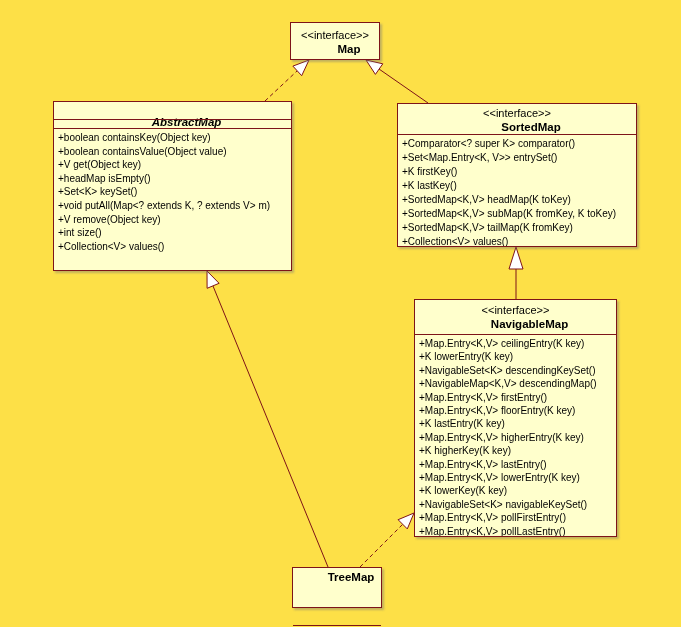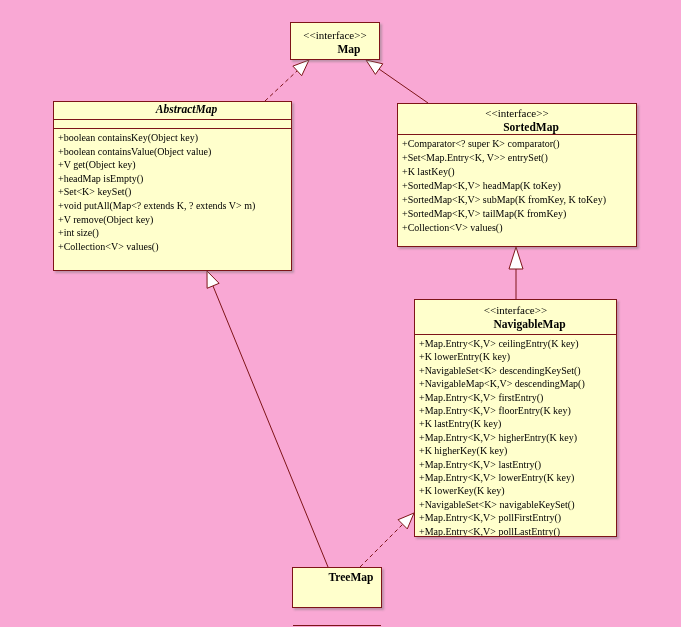--- a/index.html
+++ b/index.html
@@ -4,22 +4,22 @@
 <style>
   :root{
     --maroon:#7E1418;
     --fill:#FFFFCC;
     --ink:#000000;
   }
   html,body{margin:0;padding:0;background:#fff;}
   .canvas{
     position:relative;
     width:681px;height:627px;
-    background:#f9a8d4;
-    font-family:Liberation Serif, serif;
+    background:#fde047;
+    font-family:Liberation Sans, sans-serif;
     color:var(--ink);
     overflow:hidden;
   }
   svg.connectors{position:absolute;left:0;top:0;z-index:1;}
   .uml-class{
     position:absolute;
     box-sizing:border-box;
     background:var(--fill);
     border:1px solid var(--maroon);
     box-shadow:2px 2px 2px rgba(120,120,120,0.45);
@@ -46,21 +46,21 @@
     text-align:left;
     font-size:10px;
     padding:2px 0 0 4px;
     overflow:hidden;
     white-space:nowrap;
   }
   .m-line{line-height:13.5px;}
   
   #box-map{left:290px;top:22px;width:90px;height:38px;justify-content:center;}
   #box-abstractmap{left:53px;top:101px;width:239px;height:170px;}
-  #box-abstractmap .title-comp{height:17px;line-height:15px;padding-top:0;}
+  #box-abstractmap .title-comp{height:17px;line-height:15px;padding-top:13px;}
   #box-abstractmap .attr-comp{height:9px;}
   #box-abstractmap .m-line{line-height:13.6px;}
   #box-sortedmap{left:397px;top:103px;width:240px;height:144px;}
   #box-sortedmap .title-comp{height:30px;}
   #box-sortedmap .m-line{line-height:14px;}
   #box-navigablemap{left:414px;top:299px;width:203px;height:238px;}
   #box-navigablemap .title-comp{height:34px;padding-top:3px;}
   #box-navigablemap .m-line{line-height:13.4px;}
   #box-treemap{left:292px;top:567px;width:90px;height:41px;gap:40px;}
   #box-treemap .title-comp{height:20px;line-height:17px;}
@@ -126,20 +126,21 @@
   </div>
 
   <div id="box-sortedmap" class="uml-class">
     <div class="title-comp">
       <div class="stereotype">&lt;&lt;interface&gt;&gt;</div>
       <div class="cname">SortedMap</div>
     </div>
     <div class="methods-comp divider">
         <div class="m-line">+Comparator&lt;? super K&gt; comparator()</div>
         <div class="m-line">+Set&lt;Map.Entry&lt;K, V&gt;&gt; entrySet()</div>
+        <div class="m-line">+K firstKey()</div>
         <div class="m-line">+K lastKey()</div>
         <div class="m-line">+SortedMap&lt;K,V&gt; headMap(K toKey)</div>
         <div class="m-line">+SortedMap&lt;K,V&gt; subMap(K fromKey, K toKey)</div>
         <div class="m-line">+SortedMap&lt;K,V&gt; tailMap(K fromKey)</div>
         <div class="m-line">+Collection&lt;V&gt; values()</div>
       </div>
   </div>
 
   <div id="box-navigablemap" class="uml-class">
     <div class="title-comp">

